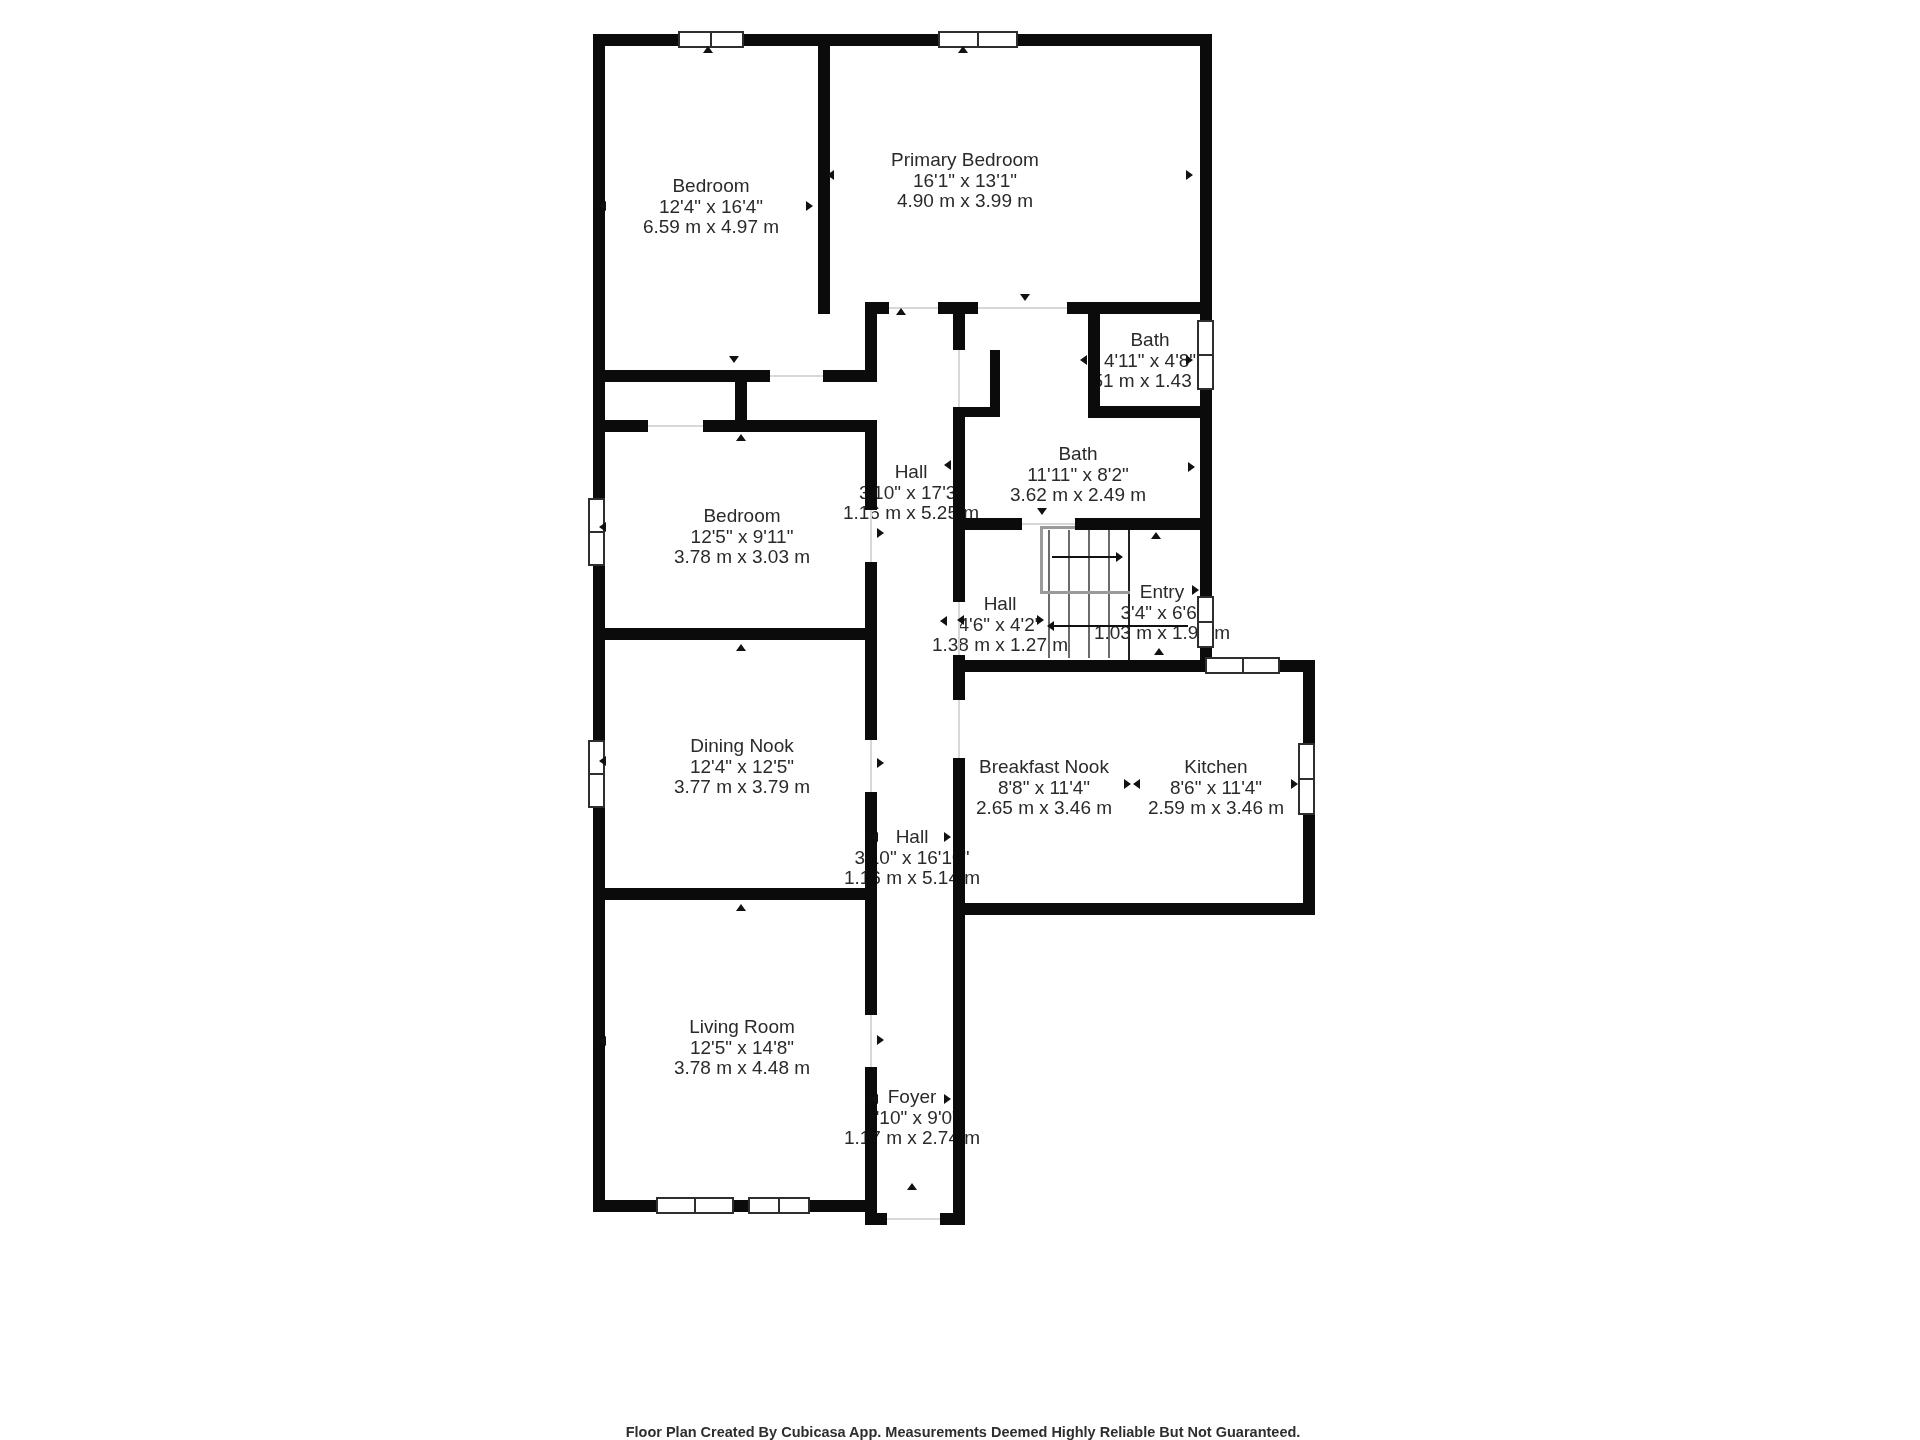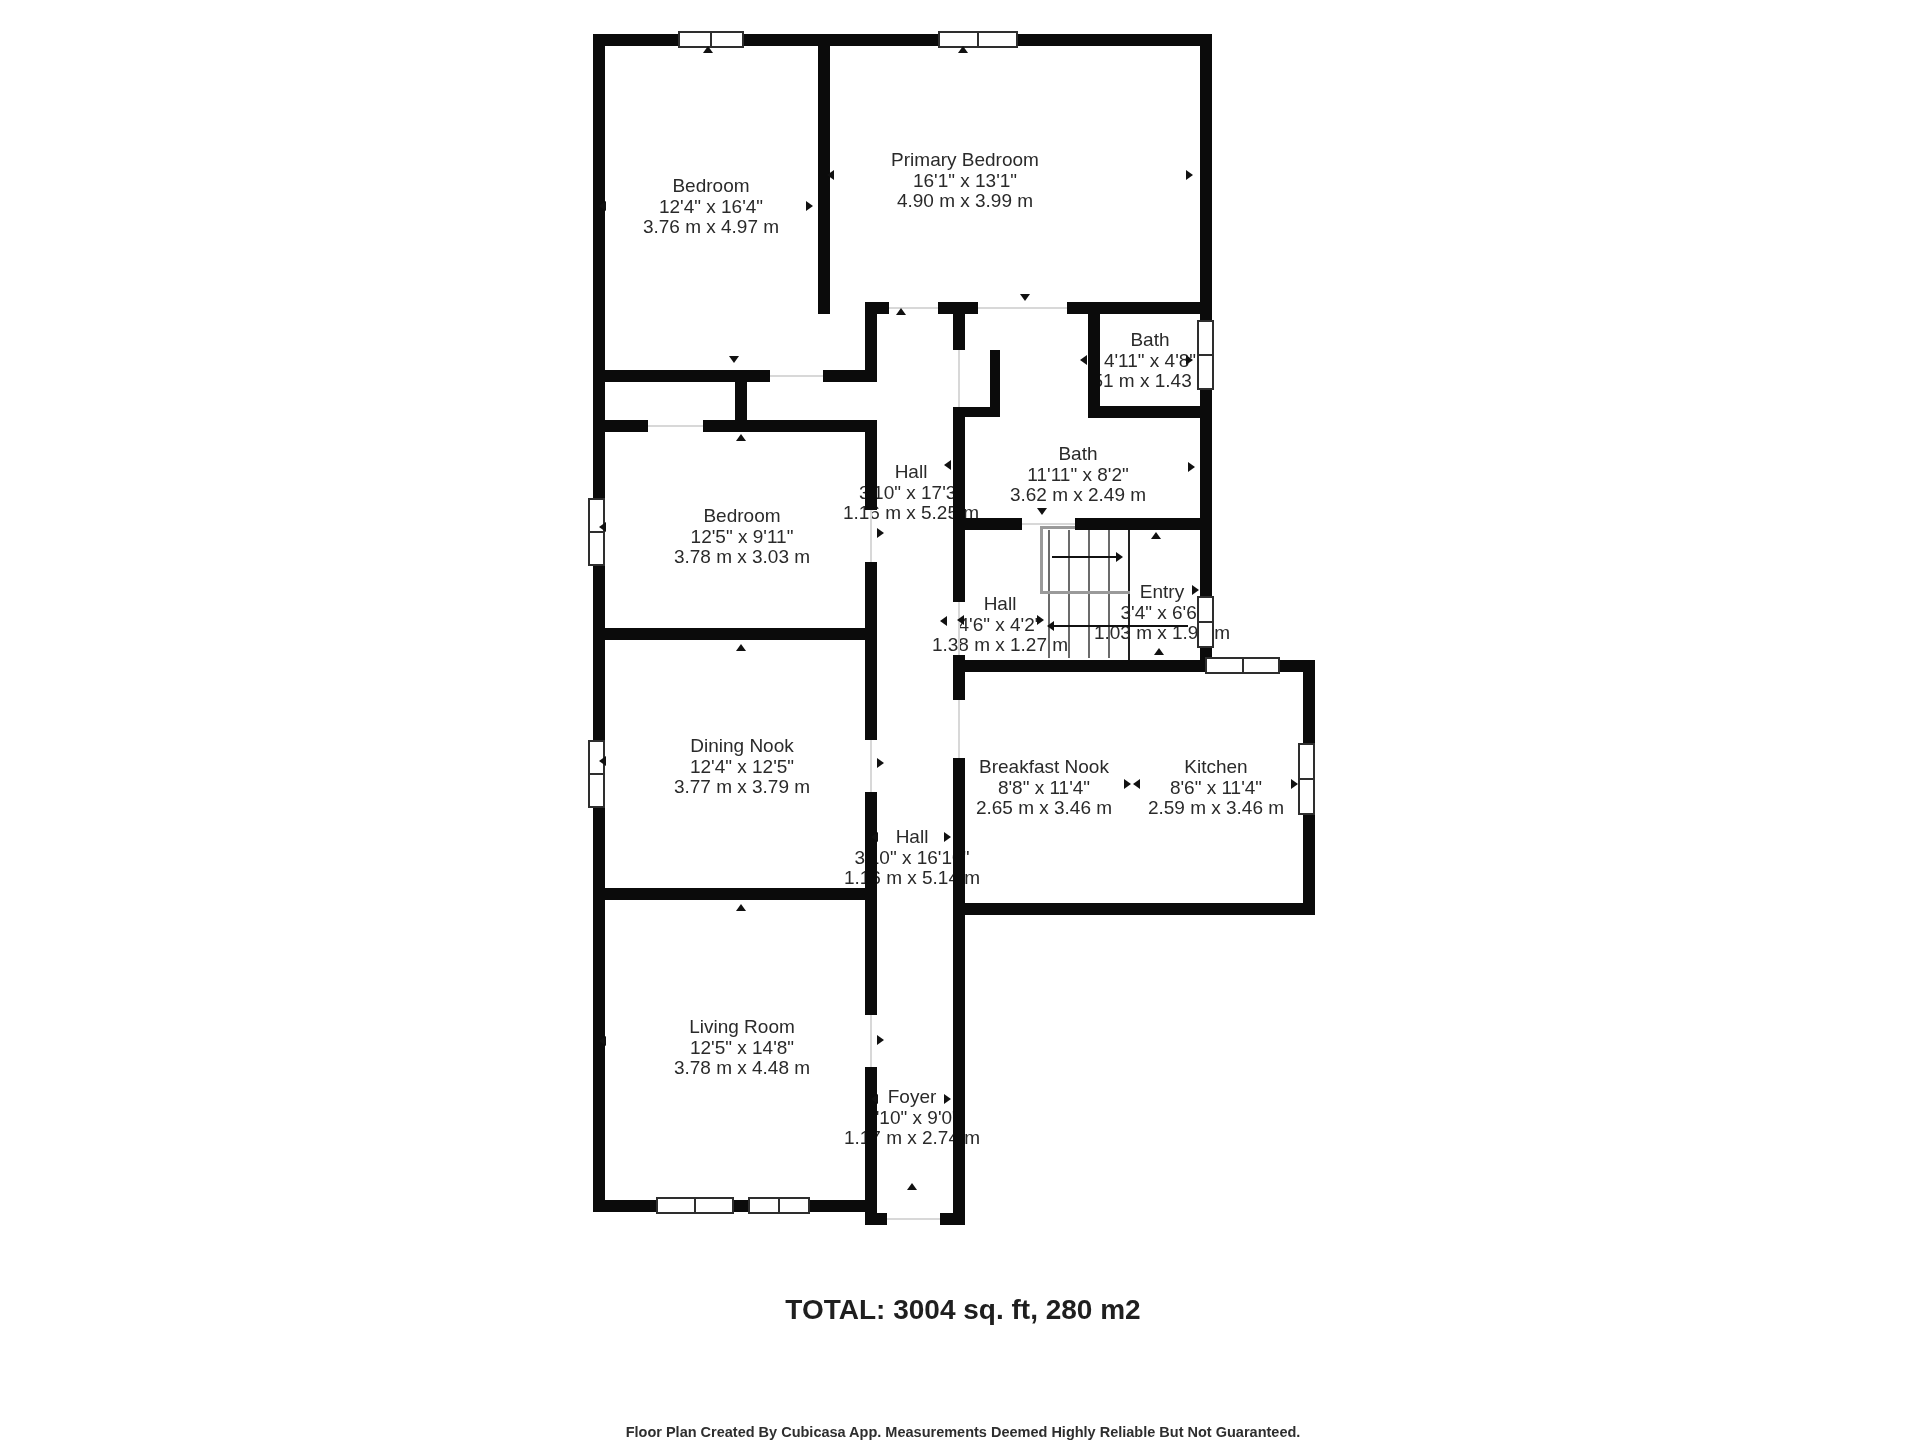--- a/index.html
+++ b/index.html
@@ -156,21 +156,21 @@
   <i class="t rt" style="left:944px;top:832px"></i>
   <i class="t lt" style="left:599px;top:756px"></i>
   <i class="t lt" style="left:599px;top:522px"></i>
   <i class="t lt" style="left:599px;top:1036px"></i>
   <i class="t lt" style="left:871px;top:1094px"></i>
   <i class="t rt" style="left:944px;top:1094px"></i>
 
   <div class="lbl" style="left:711px;top:176px">
     <div>Bedroom</div>
     <div>12'4" x 16'4"</div>
-    <div>3.76 m x 4.97 m</div>
+    <div>6.59 m x 4.97 m</div>
   </div>
   <div class="lbl" style="left:965px;top:150px">
     <div>Primary Bedroom</div>
     <div>16'1" x 13'1"</div>
     <div>4.90 m x 3.99 m</div>
   </div>
   <div class="lbl" style="left:1150px;top:330px">
     <div>Bath</div>
     <div>4'11" x 4'8"</div>
     <div>.51 m x 1.43 m</div>
@@ -224,18 +224,17 @@
     <div>Living Room</div>
     <div>12'5" x 14'8"</div>
     <div>3.78 m x 4.48 m</div>
   </div>
   <div class="lbl" style="left:912px;top:1087px">
     <div>Foyer</div>
     <div>3'10" x 9'0"</div>
     <div>1.17 m x 2.74 m</div>
   </div>
 
-  <div class="summary total" style="top:1294px">TOTAL: 3004 sq. ft, 280 m2</div>
 
 
   <div class="disc">Floor Plan Created By Cubicasa App. Measurements Deemed Highly Reliable But Not Guaranteed.</div>
 
 </div>
 
 </body></html>

